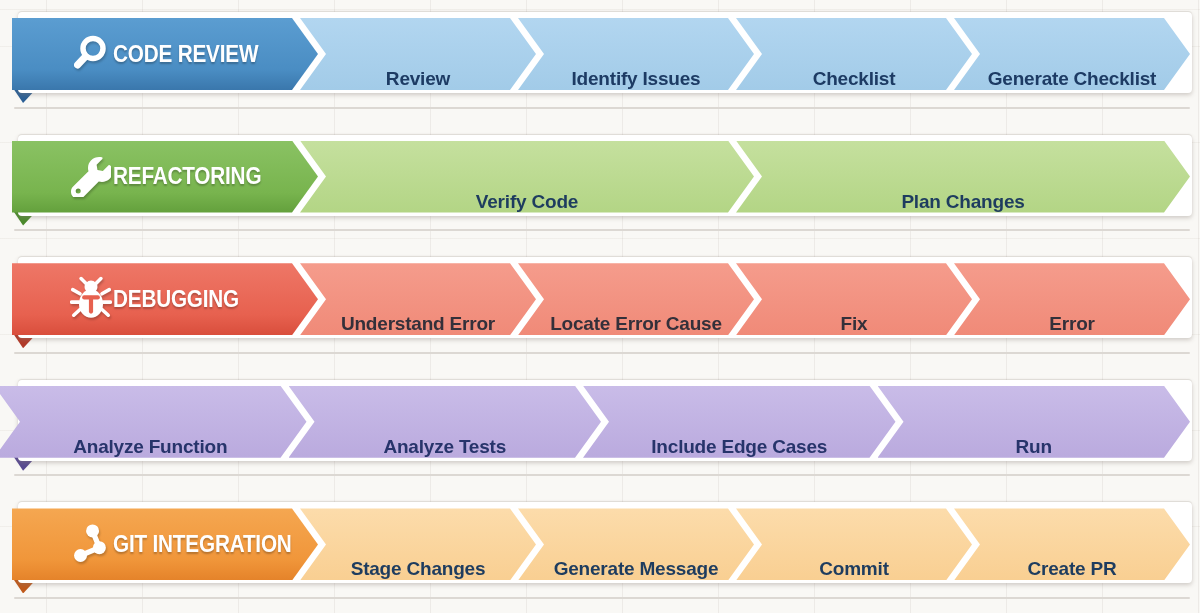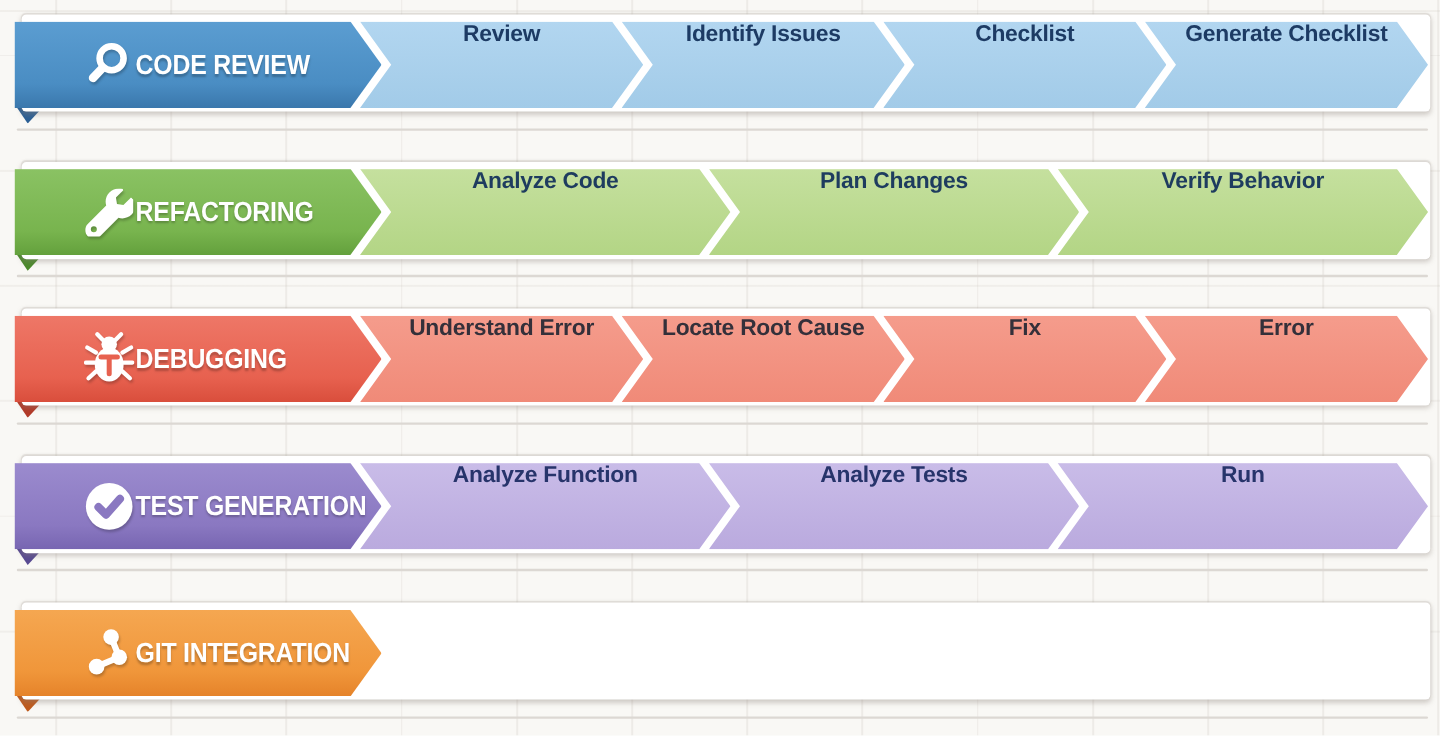--- a/index.html
+++ b/index.html
@@ -52,21 +52,21 @@
   .icon{
     flex:none;width:44px;height:46px;display:flex;align-items:center;justify-content:center;
     filter:drop-shadow(1px 2px 1px rgba(0,0,0,.22));
   }
   .icon svg{display:block;}
   .steps{position:relative;z-index:1;display:flex;flex:1 1 0;}
   .step{
     flex:1 1 0;margin-left:-18px;
     clip-path:polygon(0 0, calc(100% - 26px) 0, 100% 50%, calc(100% - 26px) 100%, 0 100%, 26px 50%);
     background:linear-gradient(180deg, var(--s1) 0%, var(--s2) 100%);
-    display:flex;align-items:flex-start;justify-content:center;
+    display:flex;align-items:flex-end;justify-content:center;
   }
   .step span{
     color:var(--stext);font-weight:bold;font-size:19px;letter-spacing:-.2px;white-space:nowrap;
   }
 </style>
 </head>
 <body>
 
 <div class="canvas">
 
@@ -107,27 +107,24 @@
       <div class="hdr">
         <span class="icon">
           <svg width="40" height="40" viewBox="0 0 512 512">
             <path fill="#fff" fill-rule="evenodd" d="M501.1 110.1c-2.3-9.1-13.6-12.2-20.3-5.5l-73.1 73.1-68.6-11.4-11.4-68.6 73.1-73.1c6.7-6.7 3.6-18-5.5-20.3C347.9-7.4 295.3 5.3 258 42.6c-37.5 37.5-48.8 91.9-34.1 139.6L27.2 378.9c-36.3 36.3-36.3 95.2 0 131.5s95.2 36.3 131.5 0l196.7-196.7c47.8 14.7 102.1 3.4 139.6-34.1 37.4-37.3 50.1-89.9 38.1-147.2zM92 468a32 32 0 1 1 0-64 32 32 0 0 1 0 64z"></path>
           </svg>
         </span>
         <span class="label">REFACTORING</span>
       </div>
       <div class="steps">
         <div class="step">
-            <span>Analyze Code</span>
+            <span>Verify Code</span>
           </div>
         <div class="step">
             <span>Plan Changes</span>
-          </div>
-        <div class="step">
-            <span>Verify Behavior</span>
           </div>
       </div>
     </div>
   </div>
 
   <div class="row" style="--h1: #ee7767; --h2: #e7614f; --h3: #d94e3c; --fold: #b23a29; --s1: #f59c8c; --s2: #f08a78; --stext: #34303a;">
     <div class="band">
       <div class="fold"></div>
       <div class="sheet"></div>
       <div class="hdr">
@@ -151,51 +148,45 @@
             </g>
           </svg>
         </span>
         <span class="label">DEBUGGING</span>
       </div>
       <div class="steps">
         <div class="step">
             <span>Understand Error</span>
           </div>
         <div class="step">
-            <span>Locate Root Cause</span>
+            <span>Locate Error Cause</span>
           </div>
         <div class="step">
             <span>Fix</span>
           </div>
         <div class="step">
             <span>Error</span>
           </div>
       </div>
     </div>
   </div>
 
   <div class="row" style="--h1: #9b8bce; --h2: #8a78c1; --h3: #7765b1; --fold: #584a92; --s1: #c9bce8; --s2: #baaade; --stext: #27346b;">
     <div class="band">
       <div class="fold"></div>
       <div class="sheet"></div>
-      <div class="hdr">
-        <span class="icon">
-          <svg width="42" height="42" viewBox="0 0 40 40">
-            <circle cx="20" cy="20" r="18.5" fill="#fff"></circle>
-            <path d="M11.5 20.5 L17.5 26.5 L28.5 14" fill="none" stroke="var(--h2)" stroke-width="6.5" stroke-linecap="round" stroke-linejoin="round"></path>
-          </svg>
-        </span>
-        <span class="label">TEST GENERATION</span>
-      </div>
       <div class="steps">
         <div class="step">
             <span>Analyze Function</span>
           </div>
         <div class="step">
             <span>Analyze Tests</span>
+          </div>
+        <div class="step">
+            <span>Include Edge Cases</span>
           </div>
         <div class="step">
             <span>Run</span>
           </div>
       </div>
     </div>
   </div>
 
   <div class="row" style="--h1: #f5a751; --h2: #f0963a; --h3: #e5832a; --fold: #bf5a1c; --s1: #fcdcab; --s2: #f9cf92; --stext: #1e3c5f;">
     <div class="band">
@@ -208,16 +199,30 @@
               <path d="M10 32 L28 24.5"></path>
                 <path d="M28 24.5 L21.5 8.5"></path>
             </g>
             <circle cx="10" cy="32" r="6.2" fill="#fff"></circle>
             <circle cx="21.5" cy="8.5" r="6.2" fill="#fff"></circle>
             <circle cx="28" cy="24.5" r="6.2" fill="#fff"></circle>
           </svg>
         </span>
         <span class="label">GIT INTEGRATION</span>
       </div>
+      <div class="steps">
+        <div class="step">
+            <span>Stage Changes</span>
+          </div>
+        <div class="step">
+            <span>Generate Message</span>
+          </div>
+        <div class="step">
+            <span>Commit</span>
+          </div>
+        <div class="step">
+            <span>Create PR</span>
+          </div>
+      </div>
     </div>
   </div>
 
 </div>
 
 </body></html>

